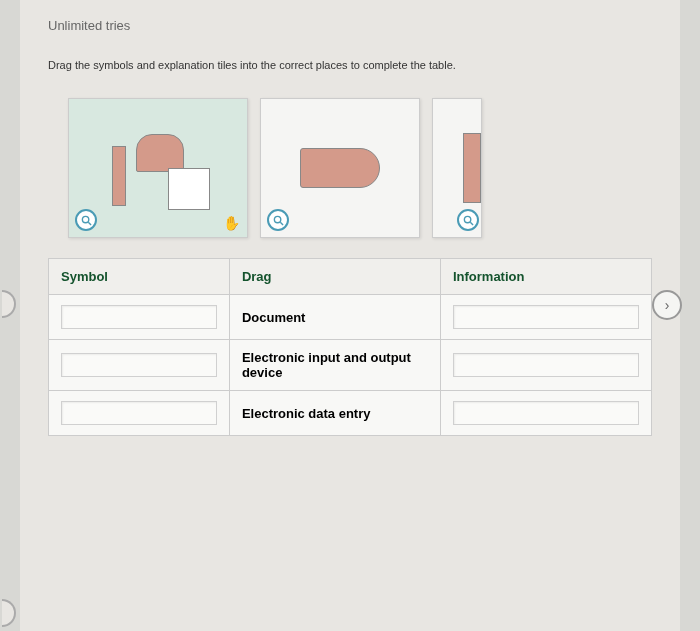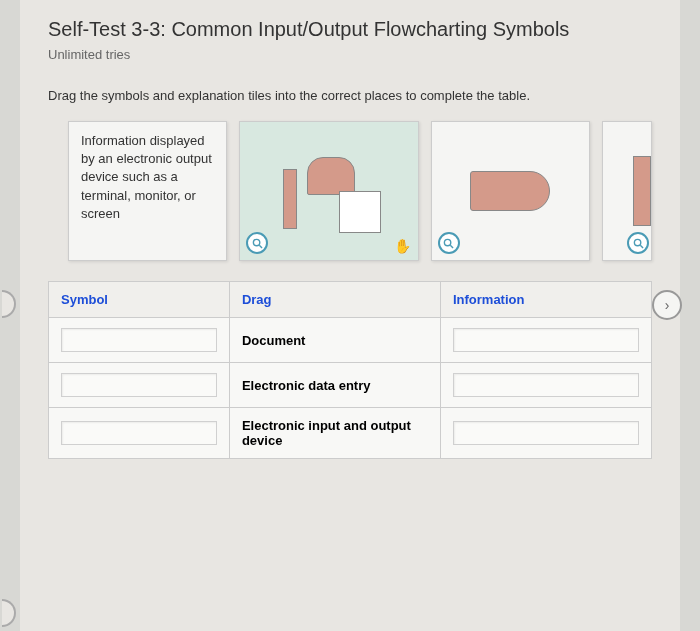--- a/index.html
+++ b/index.html
@@ -23,23 +23,23 @@
       font-weight: 500;
       color: #333;
       margin-bottom: 6px;
     }
     .subtitle {
       font-size: 13px;
       color: #666;
       margin-bottom: 26px;
     }
     .instructions {
-      font-size: 13px;
+      font-size: 11px;
       color: #333;
-      margin-bottom: 18px;
+      margin-bottom: 27px;
     }
     .tiles-row {
       display: flex;
       gap: 12px;
       margin-bottom: 20px;
       align-items: stretch;
       height: 140px;
       padding-left: 20px;
     }
     .tile {
@@ -143,21 +143,21 @@
     }
     .data-table th, .data-table td {
       border: 1px solid #ccc;
       padding: 10px 12px;
       text-align: left;
       font-size: 13px;
       vertical-align: middle;
     }
     .data-table th {
       font-weight: 700;
-      color: #1d4ed8;
+      color: #14532d;
       background: #f0efec;
     }
     .col-symbol { width: 30%; }
     .col-name { width: 35%; font-weight: 700; }
     .col-exp { width: 35%; }
     .drop-slot {
       height: 24px;
       background: #fafaf8;
       border: 1px solid #d0d0d0;
       box-shadow: inset 1px 1px 2px rgba(0,0,0,0.06);
@@ -201,28 +201,24 @@
       background: #e8e6e2;
     }
   </style>
 </head>
 <body>
 
 <div class="nav-left-outer"></div>
 <div class="nav-bottom-outer"></div>
 
 <div class="page">
-  <h1 class="title">Self-Test 3-3: Common Input/Output Flowcharting  Symbols</h1>
   <div class="subtitle">Unlimited tries</div>
   <div class="instructions">Drag the symbols and explanation tiles into the correct places to complete the table.</div>
 
   <div class="tiles-row">
-    <div class="tile tile-text">
-      <span>Information displayed by an electronic output device such as a terminal, monitor, or screen</span>
-    </div>
     <div class="tile tile-image">
       <div class="shapes-group">
         <div class="shape-doc" style="position:absolute; top:16px; left:28px; border-radius:16px 16px 2px 2px;"></div>
         <div class="shape-doc2"></div>
         <div style="position:absolute; top:28px; left:4px; width:14px; height:60px; background:#d49a8a; border:1px solid #888;"></div>
       </div>
       <div class="zoom-btn zoom-left">
         <svg width="11" height="11" viewBox="0 0 12 12">
             <circle cx="5" cy="5" r="3.5" fill="none" stroke="#4a9bb5" stroke-width="1.5"></circle>
             <line x1="8" y1="8" x2="11" y2="11" stroke="#4a9bb5" stroke-width="1.5"></line>
@@ -265,30 +261,30 @@
           </td>
         <td class="col-name">Document</td>
         <td>
             <div class="drop-slot"></div>
           </td>
       </tr>
       <tr>
         <td>
             <div class="drop-slot"></div>
           </td>
+        <td class="col-name">Electronic input and output device</td>
+        <td>
+            <div class="drop-slot"></div>
+          </td>
+      </tr>
+      <tr>
+        <td>
+            <div class="drop-slot"></div>
+          </td>
         <td class="col-name">Electronic data entry</td>
-        <td>
-            <div class="drop-slot"></div>
-          </td>
-      </tr>
-      <tr>
-        <td>
-            <div class="drop-slot"></div>
-          </td>
-        <td class="col-name">Electronic input and output device</td>
         <td>
             <div class="drop-slot"></div>
           </td>
       </tr>
     </tbody>
   </table>
 
   <div class="nav-btn nav-right">
     <span>›</span>
   </div>

